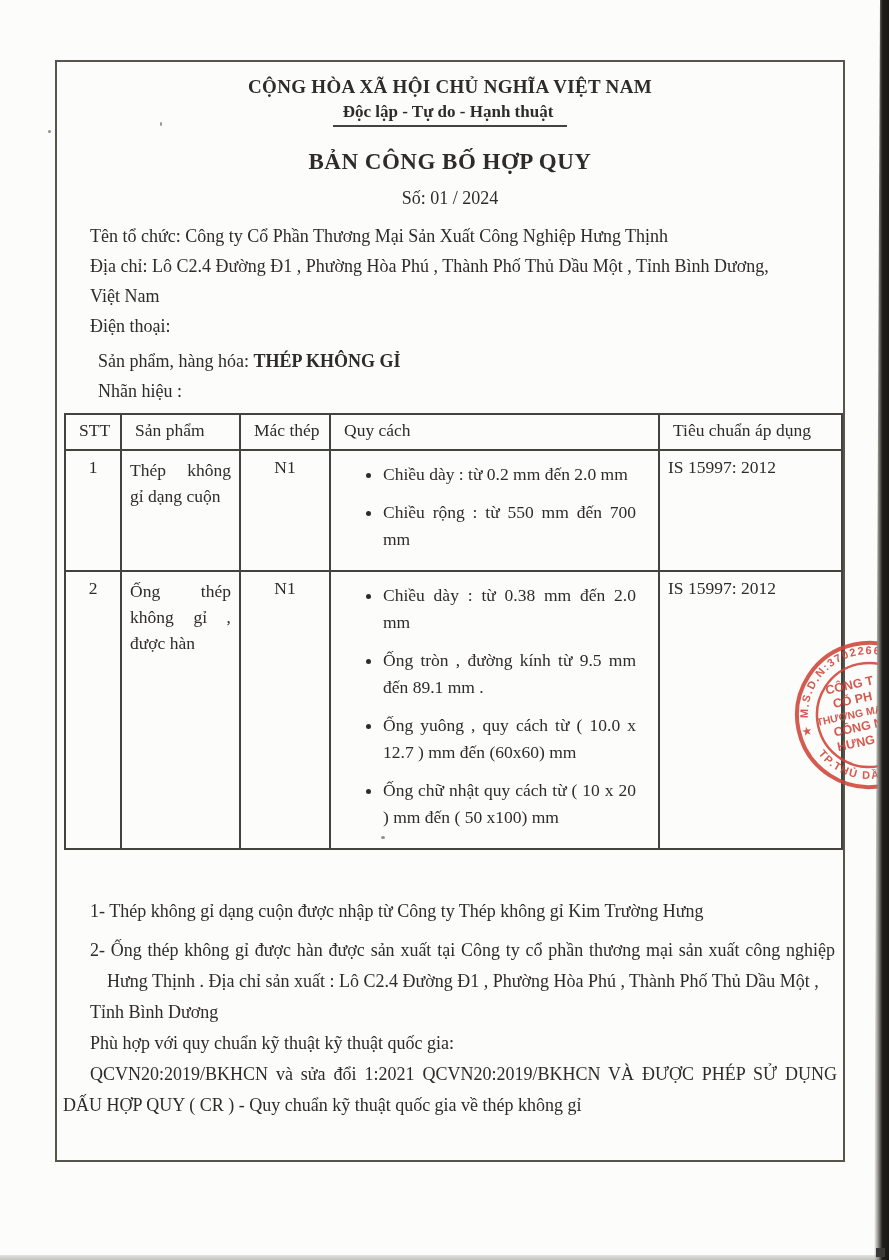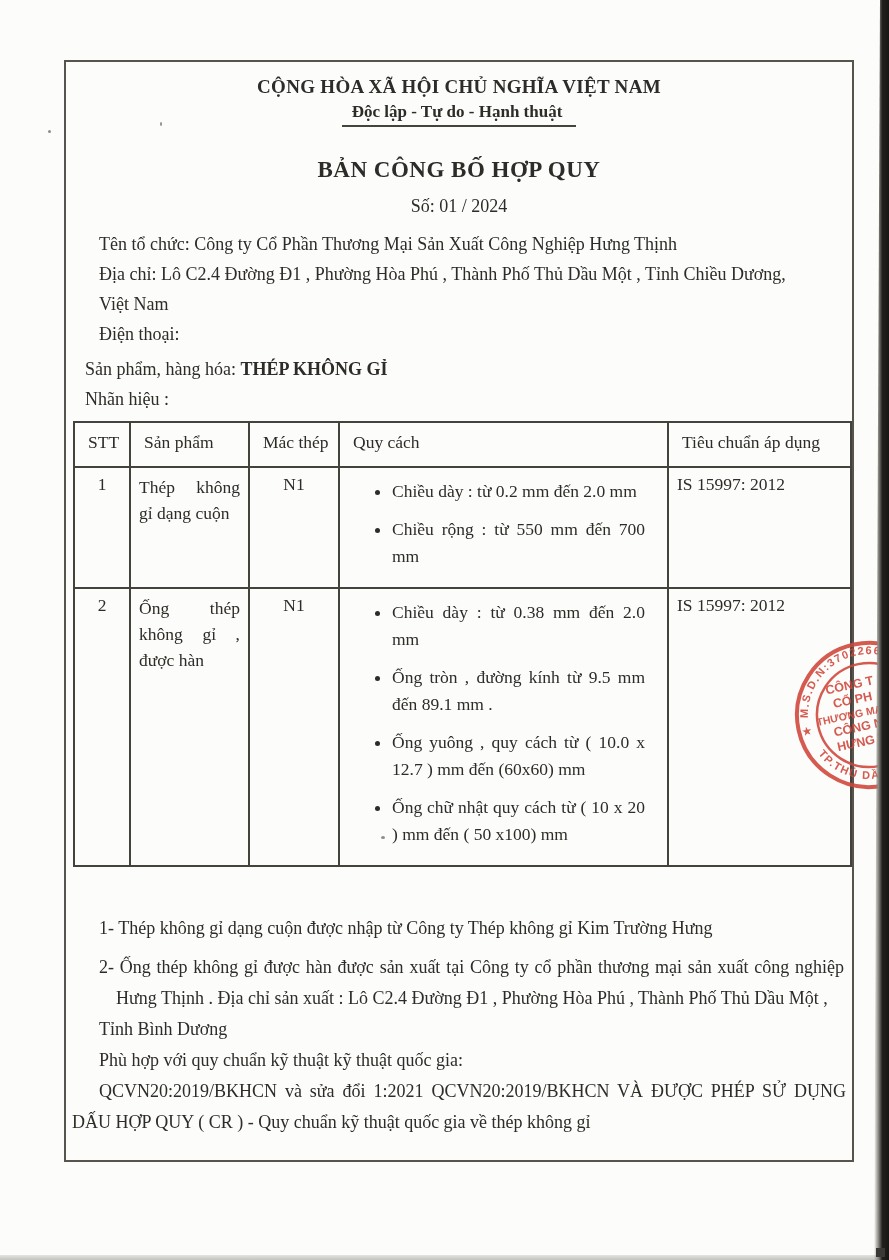--- a/index.html
+++ b/index.html
@@ -24,53 +24,53 @@
     position:absolute;left:0;bottom:0;width:100%;height:5px;
     background:linear-gradient(to bottom,#e3e3df,#c2c2be);
     z-index:29;
   }
   .scan-corner-dot{
     position:absolute;right:4px;bottom:3px;width:9px;height:9px;
     background:#3a3935;z-index:31;
   }
   
   .frame{
-    position:absolute;left:64px;top:60px;width:790px;height:1102px;
+    position:absolute;left:55px;top:60px;width:790px;height:1102px;
     box-sizing:border-box;border:2px solid #56544d;
     background:transparent;
   }
   .country{
     margin-top:14px;text-align:center;font-weight:bold;
     font-size:19px;line-height:22px;letter-spacing:.3px;
   }
   .motto-wrap{text-align:center;margin-top:3px;}
   .motto{
     display:inline-block;font-weight:bold;font-size:17px;line-height:22px;
     padding:0 14px 2px 10px;border-bottom:2px solid #45433d;
   }
   .title{
-    margin-top:28px;text-align:center;font-weight:bold;
+    margin-top:20px;text-align:center;font-weight:bold;
     font-size:23px;line-height:30px;letter-spacing:.5px;
   }
   .doc-number{margin-top:8px;text-align:center;font-size:18px;line-height:26px;}
   p.ln{margin:0 55px 0 33px;font-size:18px;line-height:30px;}
   p.ln.first{margin-top:10px;}
-  p.ln.ind{margin-left:19px;}
+  p.ln.ind{margin-left:41px;}
   p.ln.gap{margin-top:5px;}
   .bold{font-weight:bold;}
   
   table.spec{
     border-collapse:collapse;margin:7px 0 0 7px;width:777px;
     table-layout:fixed;font-size:17.5px;
   }
   table.spec th,table.spec td{
     border:2px solid #44423c;vertical-align:top;
     padding:6px 8px;box-sizing:border-box;font-weight:normal;
   }
-  table.spec th{height:45px;text-align:left;padding-left:13px;vertical-align:middle;padding-top:2px;}
+  table.spec th{height:36px;text-align:left;padding-left:13px;vertical-align:middle;padding-top:2px;}
   th.c-stt,td.c-stt{text-align:center;padding-left:4px;}
   td.c-stt{padding-top:10px;}
   td.c-sp{text-align:justify;padding:10px 10px 6px 12px;line-height:26px;}
   td.c-mt{text-align:center;padding-top:10px;}
   td.c-tc{padding-top:10px;padding-left:12px;}
   tr.row-1 td{height:93px;}
   tr.row-2 td{height:232px;}
   ul.qc{margin:4px 0 0 0;padding-left:44px;}
   ul.qc li{
     margin-bottom:11px;text-align:justify;padding-right:14px;
@@ -104,21 +104,21 @@
 
     <div class="country">CỘNG HÒA XÃ HỘI CHỦ NGHĨA VIỆT NAM</div>
     <div class="motto-wrap">
       <span class="motto">Độc lập - Tự do - Hạnh thuật</span>
     </div>
 
     <div class="title">BẢN CÔNG BỐ HỢP QUY</div>
     <div class="doc-number">Số: 01 / 2024</div>
 
     <p class="ln first">Tên tổ chức: Công ty Cổ Phần Thương Mại Sản Xuất Công Nghiệp Hưng Thịnh</p>
-    <p class="ln">Địa chỉ: Lô C2.4 Đường Đ1 , Phường Hòa Phú , Thành Phố Thủ Dầu Một , Tỉnh Chiều Dương, Việt Nam</p>
+    <p class="ln">Địa chỉ: Lô C2.4 Đường Đ1 , Phường Hòa Phú , Thành Phố Thủ Dầu Một , Tỉnh Bình Dương, Việt Nam</p>
     <p class="ln">Điện thoại:</p>
 
     <p class="ln ind gap"><span>Sản phẩm, hàng hóa: </span><span class="bold">THÉP KHÔNG GỈ</span></p>
     <p class="ln ind">Nhãn hiệu :</p>
 
     <table class="spec">
       <colgroup>
         <col style="width:56px">
           <col style="width:119px">
           <col style="width:90px">

